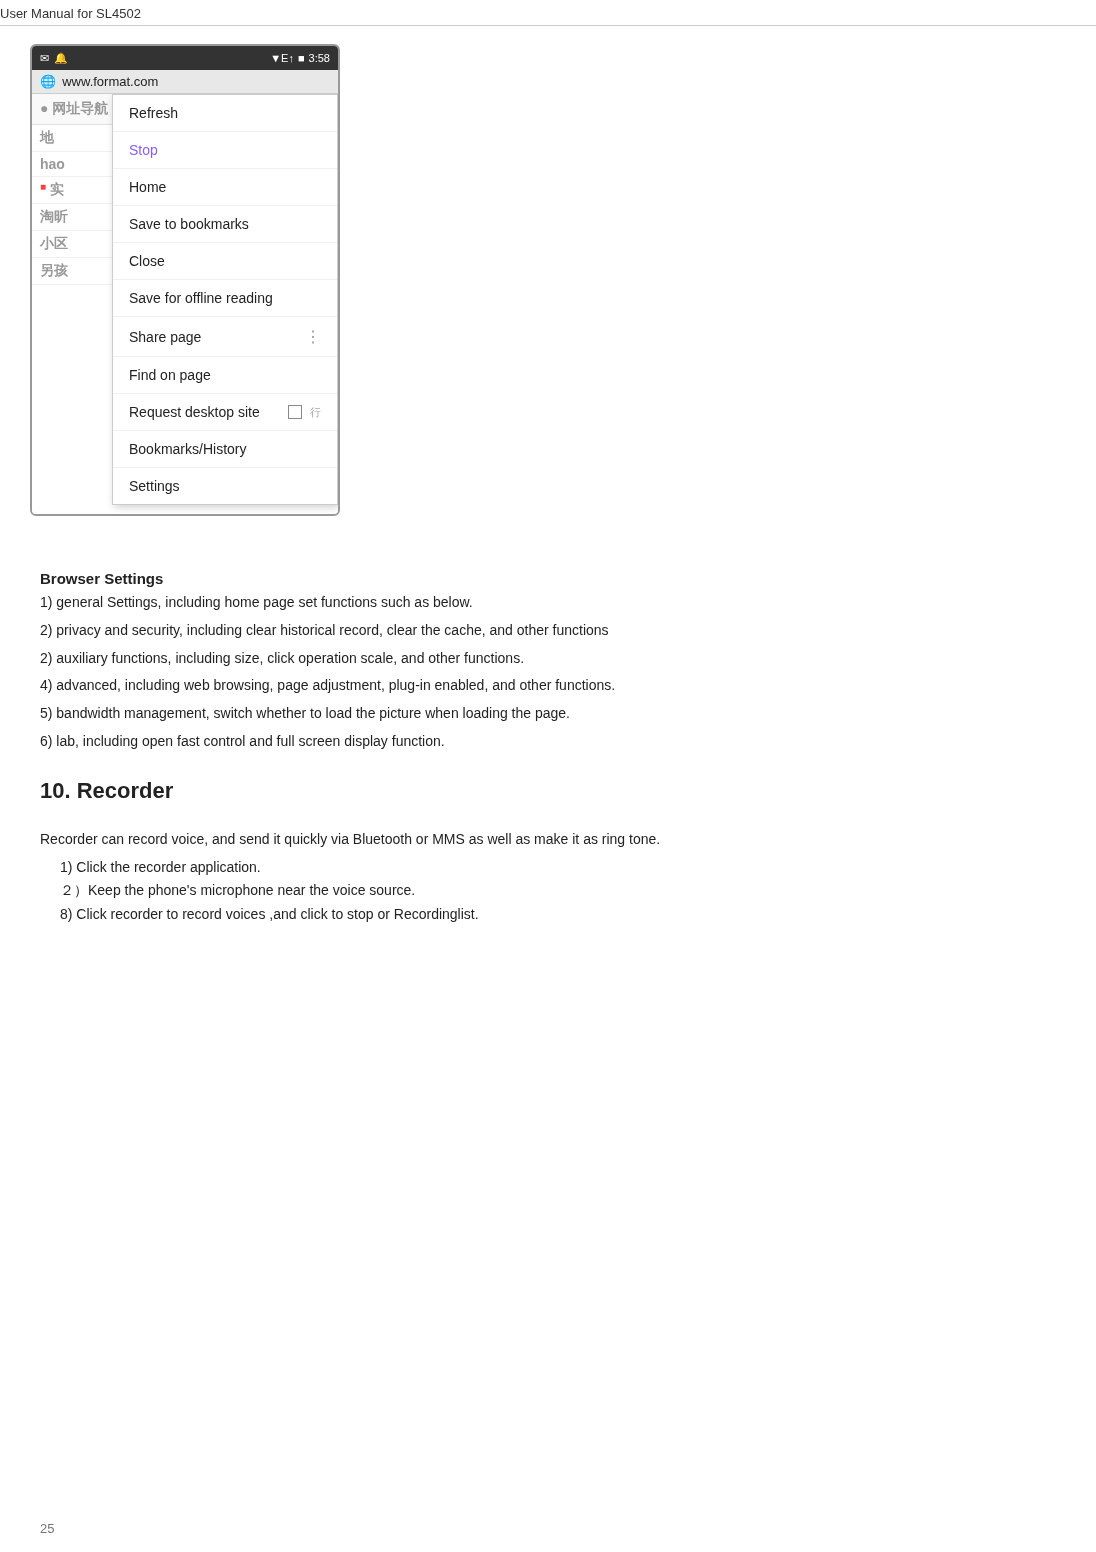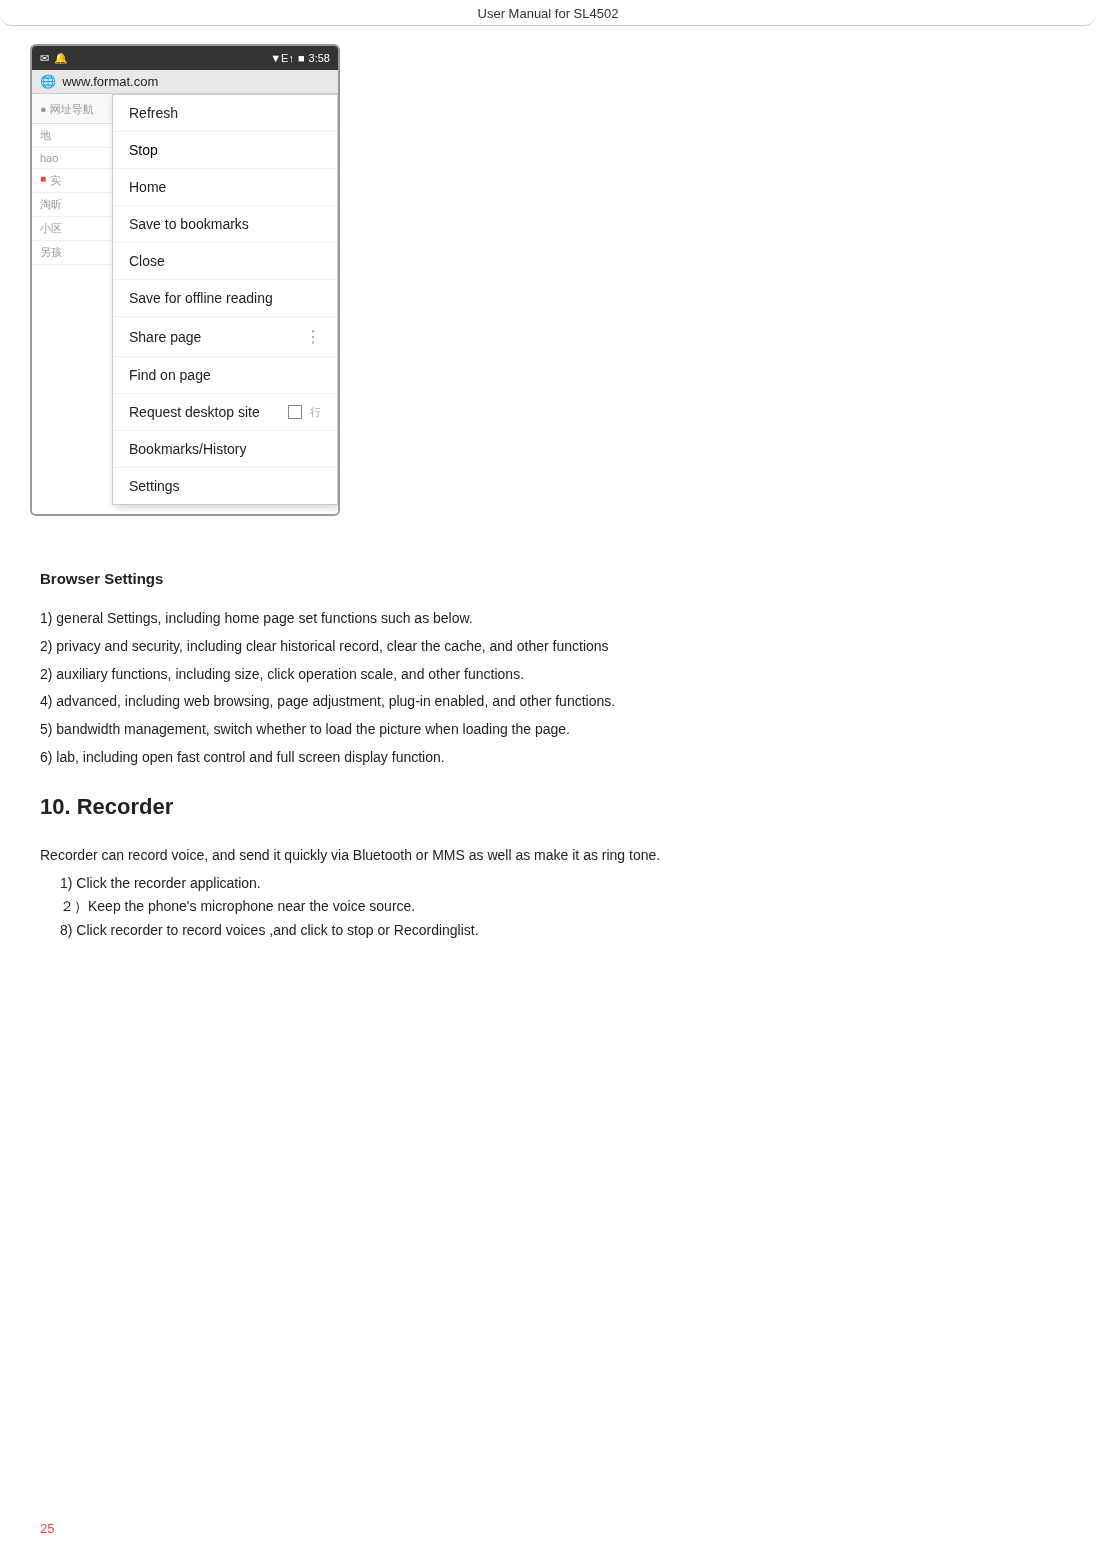--- a/index.html
+++ b/index.html
@@ -8,26 +8,25 @@
       min-height: 1552px;
       background: #fff;
       font-family: Arial, sans-serif;
       font-size: 14px;
       color: #222;
       position: relative;
     }
 
     
     .page-title-bar {
-      text-align: center;
+      text-align: left;
       font-size: 13px;
       color: #333;
       padding: 6px 0 4px 0;
       border-bottom: 1px solid #ccc;
-      border-radius: 12px;
     }
 
     
     .phone-area {
       display: flex;
       justify-content: flex-start;
       padding: 18px 30px 10px 30px;
     }
 
     .phone-mockup {
@@ -123,21 +122,21 @@
       border-bottom: 1px solid #f0f0f0;
       display: flex;
       align-items: center;
       justify-content: space-between;
       cursor: pointer;
     }
     .menu-item:last-child {
       border-bottom: none;
     }
     .menu-item.disabled {
-      color: #000000;
+      color: #8b5cf6;
     }
     .menu-item .checkbox-icon {
       width: 14px;
       height: 14px;
       border: 1px solid #888;
       display: inline-block;
       margin-right: 4px;
     }
     .menu-item .dots {
       color: #999;
@@ -146,21 +145,21 @@
 
     
     .main-content {
       padding: 20px 40px 20px 40px;
     }
 
     .section-title {
       font-size: 15px;
       font-weight: bold;
       color: #222;
-      margin-bottom: 20px;
+      margin-bottom: 4px;
     }
 
     .body-text {
       font-size: 14px;
       color: #222;
       line-height: 1.7;
       margin-bottom: 4px;
     }
 
     .section-gap {
@@ -189,27 +188,28 @@
       line-height: 1.7;
       margin-left: 20px;
     }
 
     
     .page-number {
       position: absolute;
       bottom: 16px;
       left: 40px;
       font-size: 13px;
-      color: #ef4444;
+      color: #737373;
     }
 
     
     .cn-text {
-      font-size: 11px;
+      font-size: 14px;
       color: #999;
+      font-weight: bold;
     }
   </style>
 </head>
 <body>
 
 <div class="page-title-bar">User Manual for SL4502</div>
 
 <div class="phone-area">
   <div class="phone-mockup">
 

